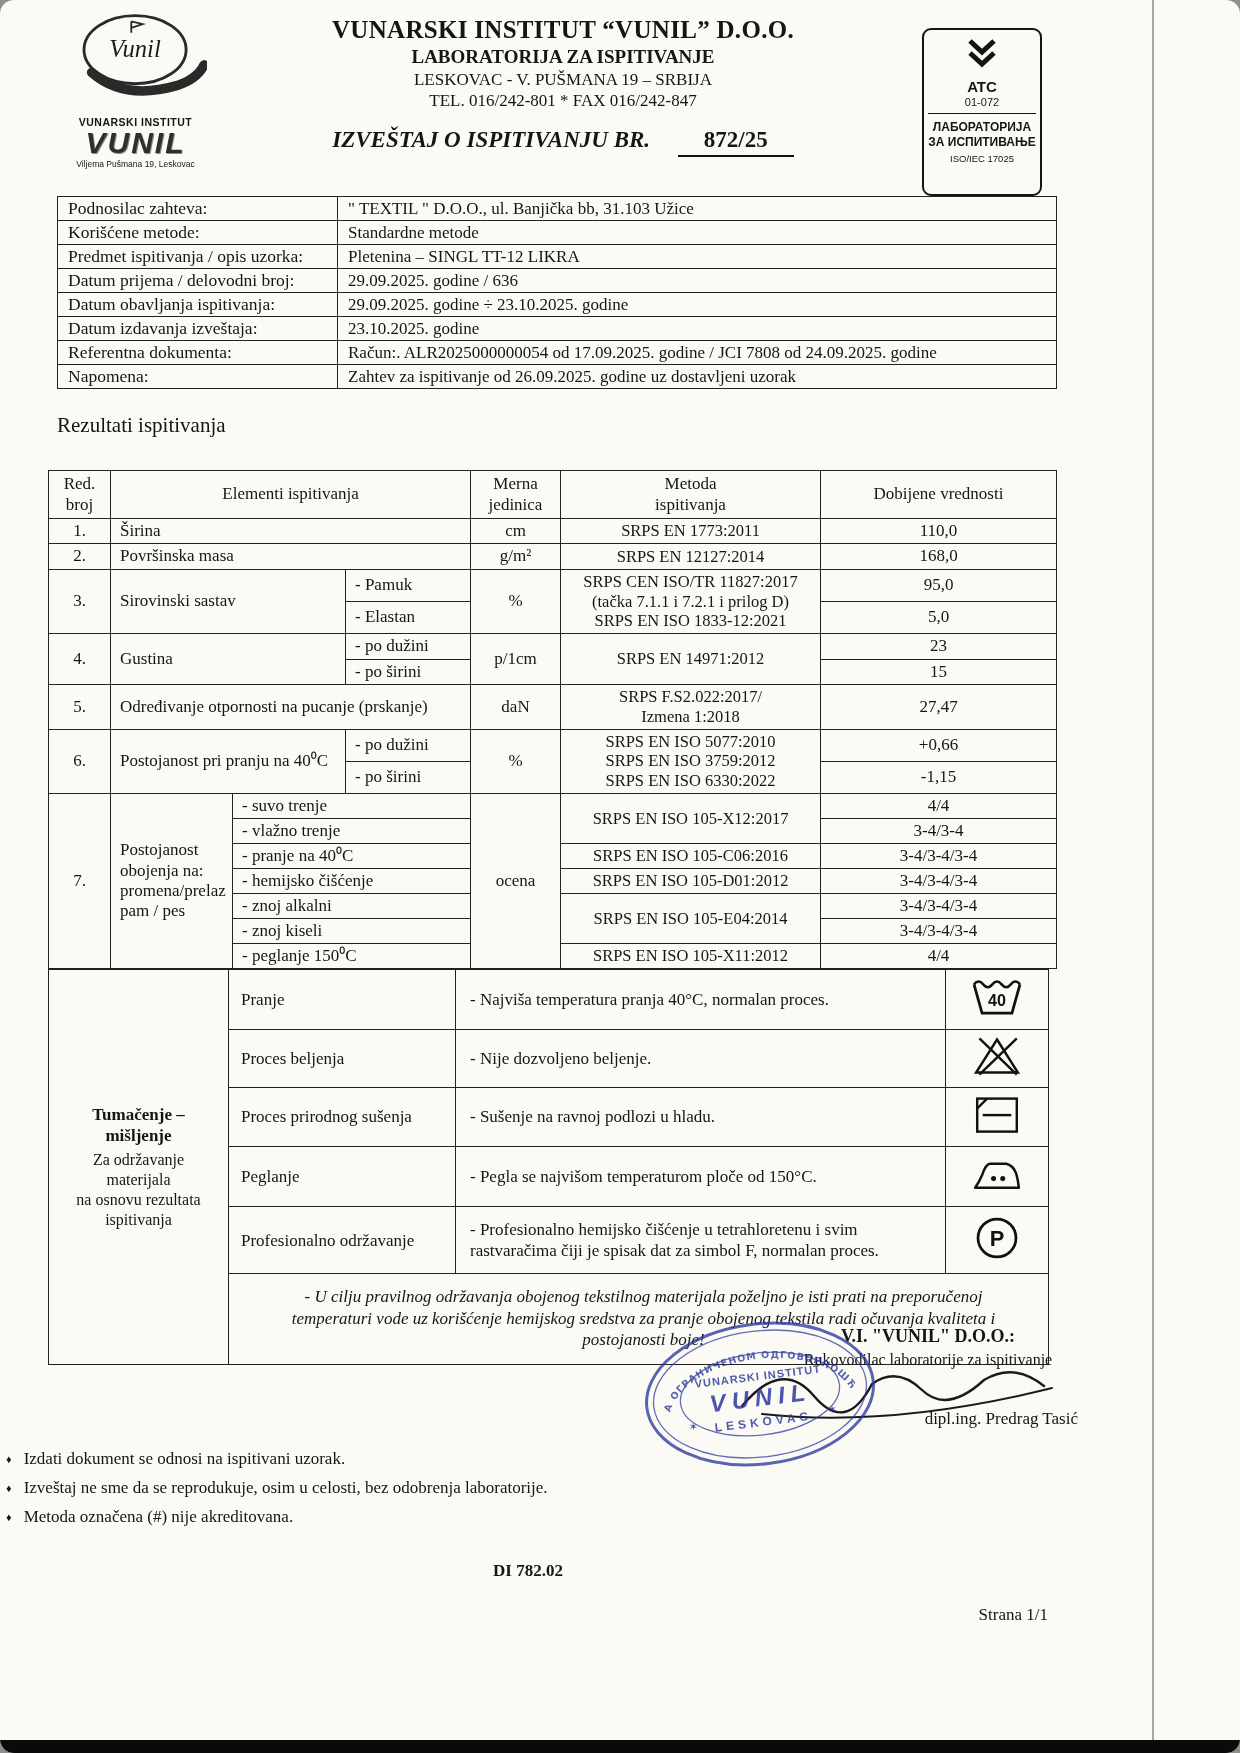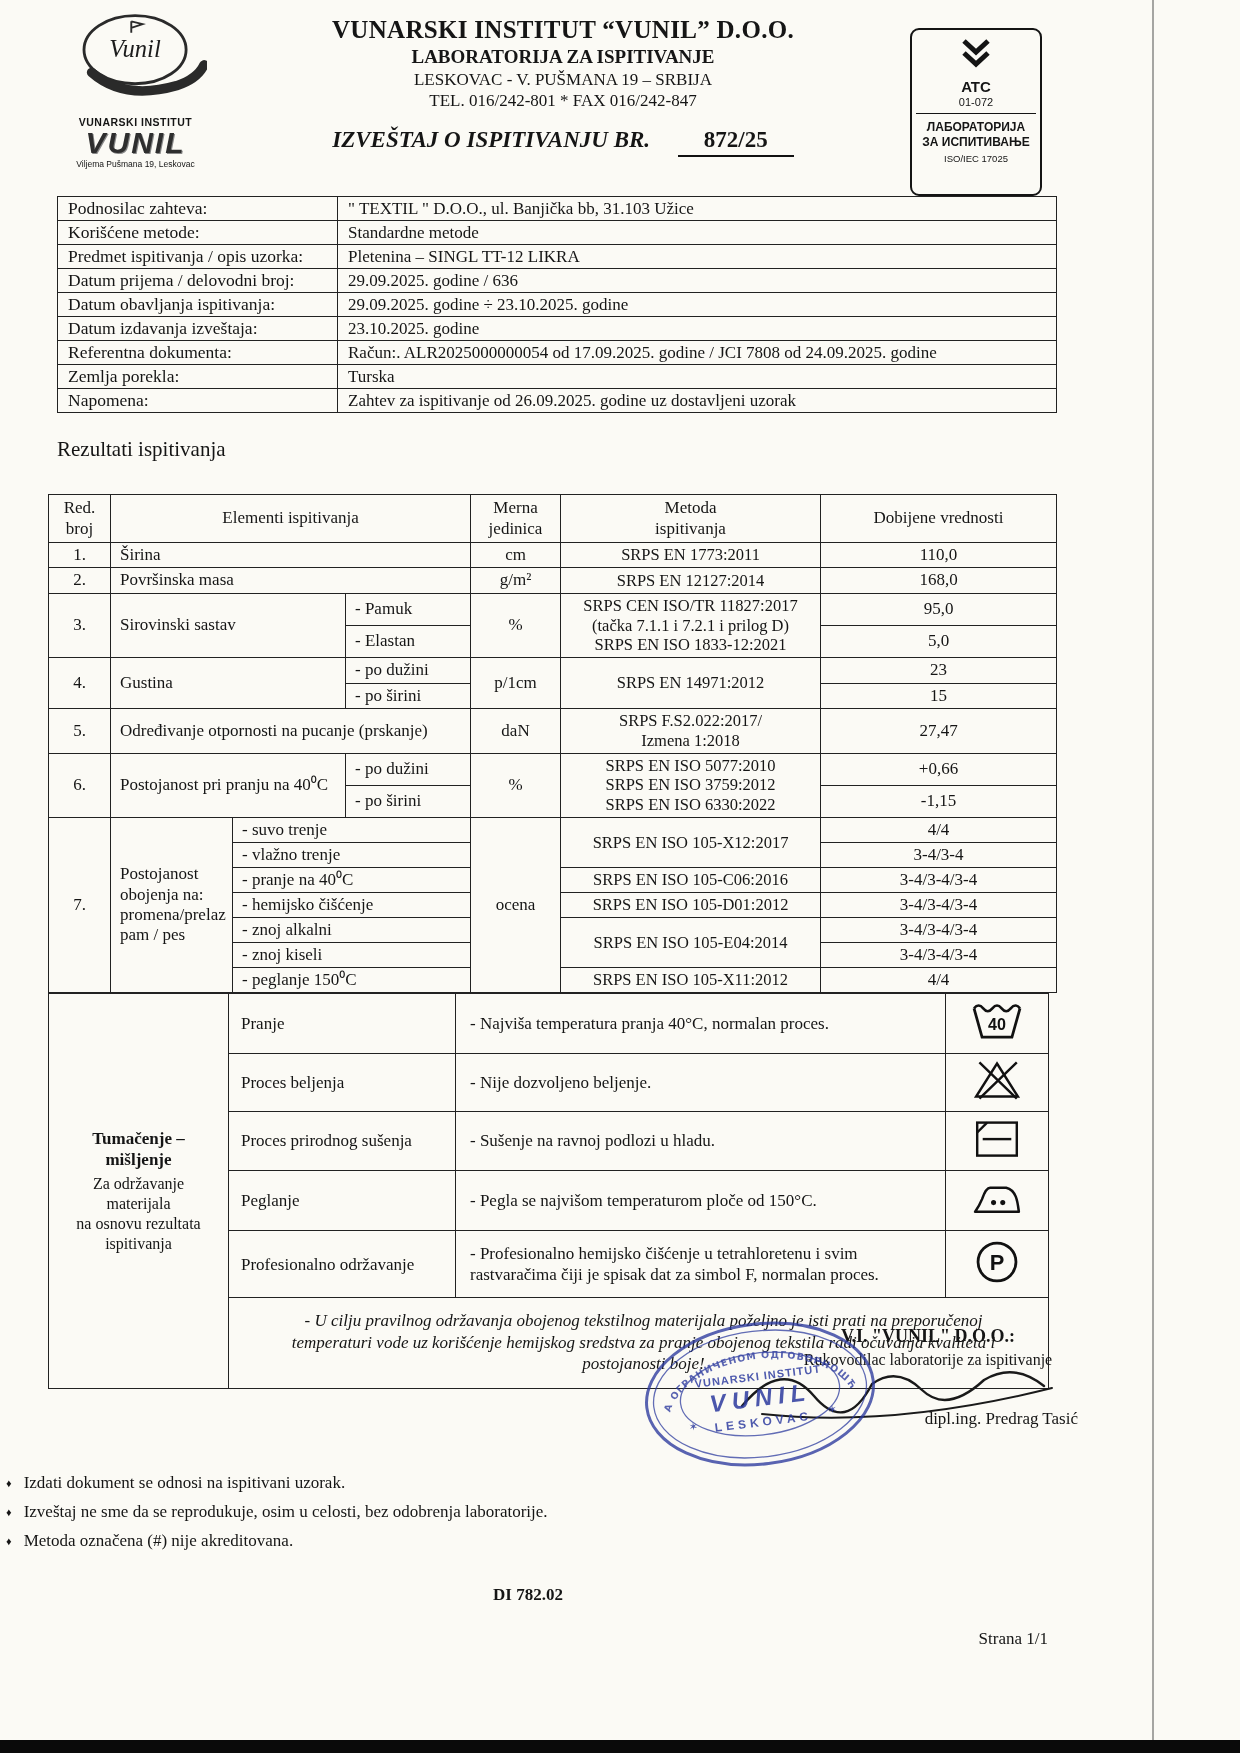--- a/index.html
+++ b/index.html
@@ -1,20 +1,21 @@
 <!DOCTYPE html>
 <html><head>
 <meta charset="utf-8">
 <style>
   * { margin:0; padding:0; box-sizing:border-box; }
   html,body { background:#8f8f8c; }
   .page {
     width:1240px; height:1753px; margin:0 auto; position:relative;
     background:#fbfaf5; color:#151515; overflow:hidden;
     font-family:"Liberation Serif", serif;
+    border-radius:14px;
   }
   .pre { white-space:pre-line; }
 
   
   .scan-right { position:absolute; top:0; right:86px; width:2px; height:100%; background:#5f5f5c; opacity:.55; }
   .scan-bottom { position:absolute; bottom:0; left:0; width:100%; height:13px; background:#0a0a0a; }
 
   
   .header { position:relative; display:flex; padding:10px 0 0 58px; height:190px; }
   .logo-block { width:155px; text-align:center; font-family:"Liberation Sans", sans-serif; }
@@ -25,21 +26,21 @@
   .logo-addr { font-size:8.5px; margin-top:1px; }
   .head-center { width:700px; text-align:center; padding-top:6px; }
   .org { font-size:25px; font-weight:bold; letter-spacing:.3px; }
   .lab { font-size:19px; font-weight:bold; margin-top:2px; }
   .haddr { font-size:17px; margin-top:2px; }
   .htel { font-size:17px; margin-top:1px; }
   .report-line { margin-top:16px; font-size:23px; font-weight:bold; }
   .report-title { font-style:italic; }
   .report-number { display:inline-block; margin-left:22px; padding:0 26px 2px 26px; border-bottom:2.5px solid #111; }
   .atc-badge {
-    position:absolute; top:28px; right:198px; width:132px; min-height:168px;
+    position:absolute; top:28px; right:198px; width:120px; min-height:168px;
     border:2.5px solid #141414; border-radius:9px; text-align:center; padding:8px 4px 6px 4px;
     font-family:"Liberation Sans", sans-serif; background:#fbfaf5;
   }
   .atc-org { font-size:15px; font-weight:bold; margin-top:2px; }
   .atc-num { font-size:11px; margin-top:1px; padding-bottom:5px; border-bottom:1.5px solid #141414; }
   .atc-lab { font-size:12px; font-weight:bold; margin-top:6px; line-height:1.25; }
   .atc-iso { font-size:9.5px; margin-top:3px; }
 
   
   .info-table { width:1000px; margin:6px 0 0 57px; border-collapse:collapse; table-layout:fixed; }
@@ -155,24 +156,20 @@
         <td class="il">Datum obavljanja ispitivanja:</td>
         <td class="iv">29.09.2025. godine ÷ 23.10.2025. godine</td>
       </tr>
       <tr>
         <td class="il">Datum izdavanja izveštaja:</td>
         <td class="iv">23.10.2025. godine</td>
       </tr>
       <tr>
         <td class="il">Referentna dokumenta:</td>
         <td class="iv">Račun:. ALR2025000000054 od 17.09.2025. godine  /  JCI 7808 od 24.09.2025. godine</td>
-      </tr>
-      <tr>
-        <td class="il">Zemlja porekla:</td>
-        <td class="iv">Turska</td>
       </tr>
       <tr>
         <td class="il">Napomena:</td>
         <td class="iv">Zahtev za ispitivanje od 26.09.2025. godine uz dostavljeni uzorak</td>
       </tr>
     </tbody>
   </table>
 
   <h2 class="results-title">Rezultati ispitivanja</h2>
 

